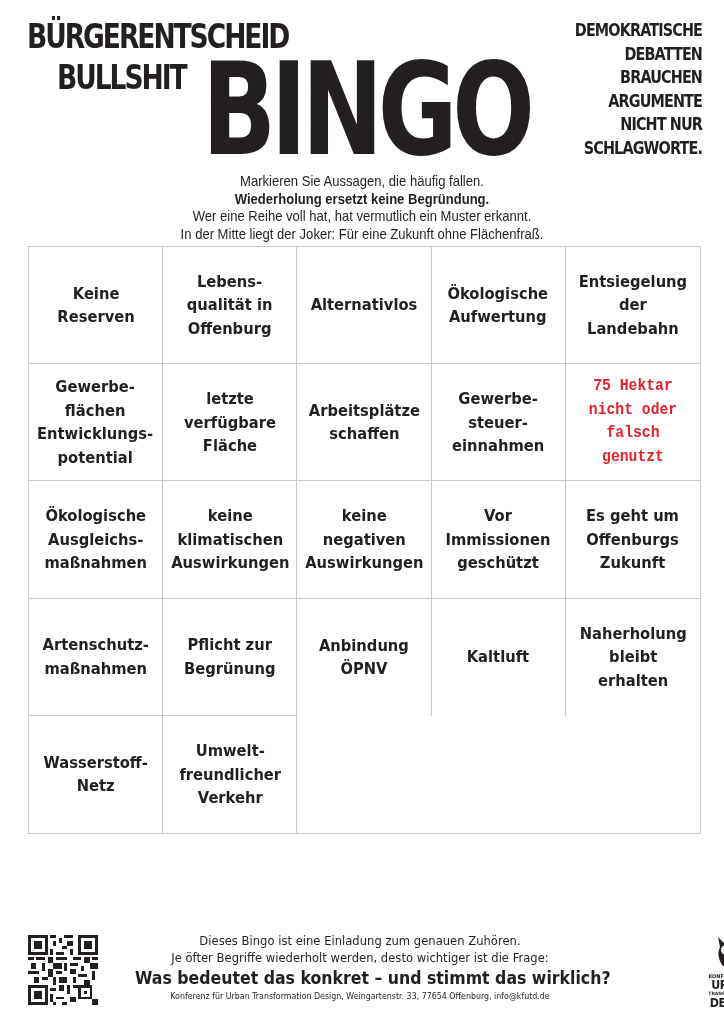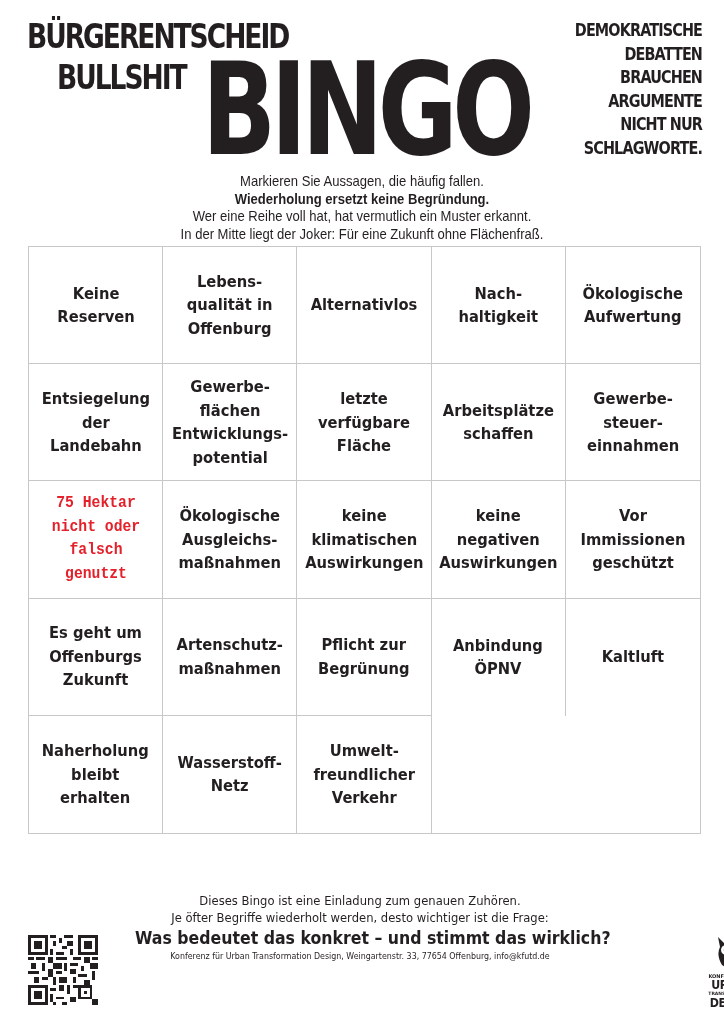--- a/index.html
+++ b/index.html
@@ -31,21 +31,21 @@
             border: 1px solid #c8c8c8; box-sizing: border-box; }
     .cell { border-right: 1px solid #c8c8c8; border-bottom: 1px solid #c8c8c8;
             display: flex; align-items: center; justify-content: center; text-align: center;
             font-family: "DejaVu Sans", sans-serif; font-weight: bold; font-size: 16px; line-height: 23.5px;
             color: #231f20; padding: 0 2px; box-sizing: border-box; cursor: pointer; }
     .cell:nth-child(5n) { border-right: none; }
     .cell:nth-last-child(-n+5) { border-bottom: none; }
     .cell span { white-space: pre-line; display: inline-block; transform: scaleX(0.92); }
     .cell.joker { color: #e4202a; font-family: Liberation Mono, monospace; }
 
-    .footer { position: absolute; left: 110px; width: 500px; top: 892px; text-align: center; color: #231f20; }
+    .footer { position: absolute; left: 110px; width: 500px; top: 932px; text-align: center; color: #231f20; }
     .footer .l1, .footer .l2 { font-family: "DejaVu Sans", sans-serif; font-size: 12.6px; line-height: 17px; transform: scaleX(0.92); }
     .footer .q { font-family: "DejaVu Sans", sans-serif; font-weight: bold; font-size: 17.5px; line-height: 24px;
                  white-space: nowrap; transform: scaleX(0.90); }
     .footer .addr { font-family: "DejaVu Sans", sans-serif; font-size: 8.6px; line-height: 13px; transform: scaleX(0.92); }
 
     .qr { position: absolute; left: 28px; top: 935px; width: 70px; height: 70px; }
     .logo { position: absolute; left: 656px; top: 933px; width: 56px; height: 82px; text-align: center; margin-left: 48px; }
     .logo .owl { width: 40px; height: 40px; margin: 0 auto; display: block; }
     .logo .t1 { font-family: "DejaVu Sans", sans-serif; font-weight: bold; font-size: 5px; line-height: 6px; letter-spacing: 0px; }
     .logo .t2 { font-family: "DejaVu Sans", sans-serif; font-weight: bold; font-size: 13px; line-height: 12px; letter-spacing: -0.5px; transform: scaleX(0.85); }
@@ -80,24 +80,20 @@
       <span>Keine
 Reserven</span>
     </div>
   <div class="cell">
       <span>Lebens-
 qualität in
 Offenburg</span>
     </div>
   <div class="cell">
       <span>Alternativlos</span>
-    </div>
-  <div class="cell">
-      <span>Nach-
-haltigkeit</span>
     </div>
   <div class="cell">
       <span>Ökologische
 Aufwertung</span>
     </div>
 
   <div class="cell">
       <span>Entsiegelung
 der
 Landebahn</span>

